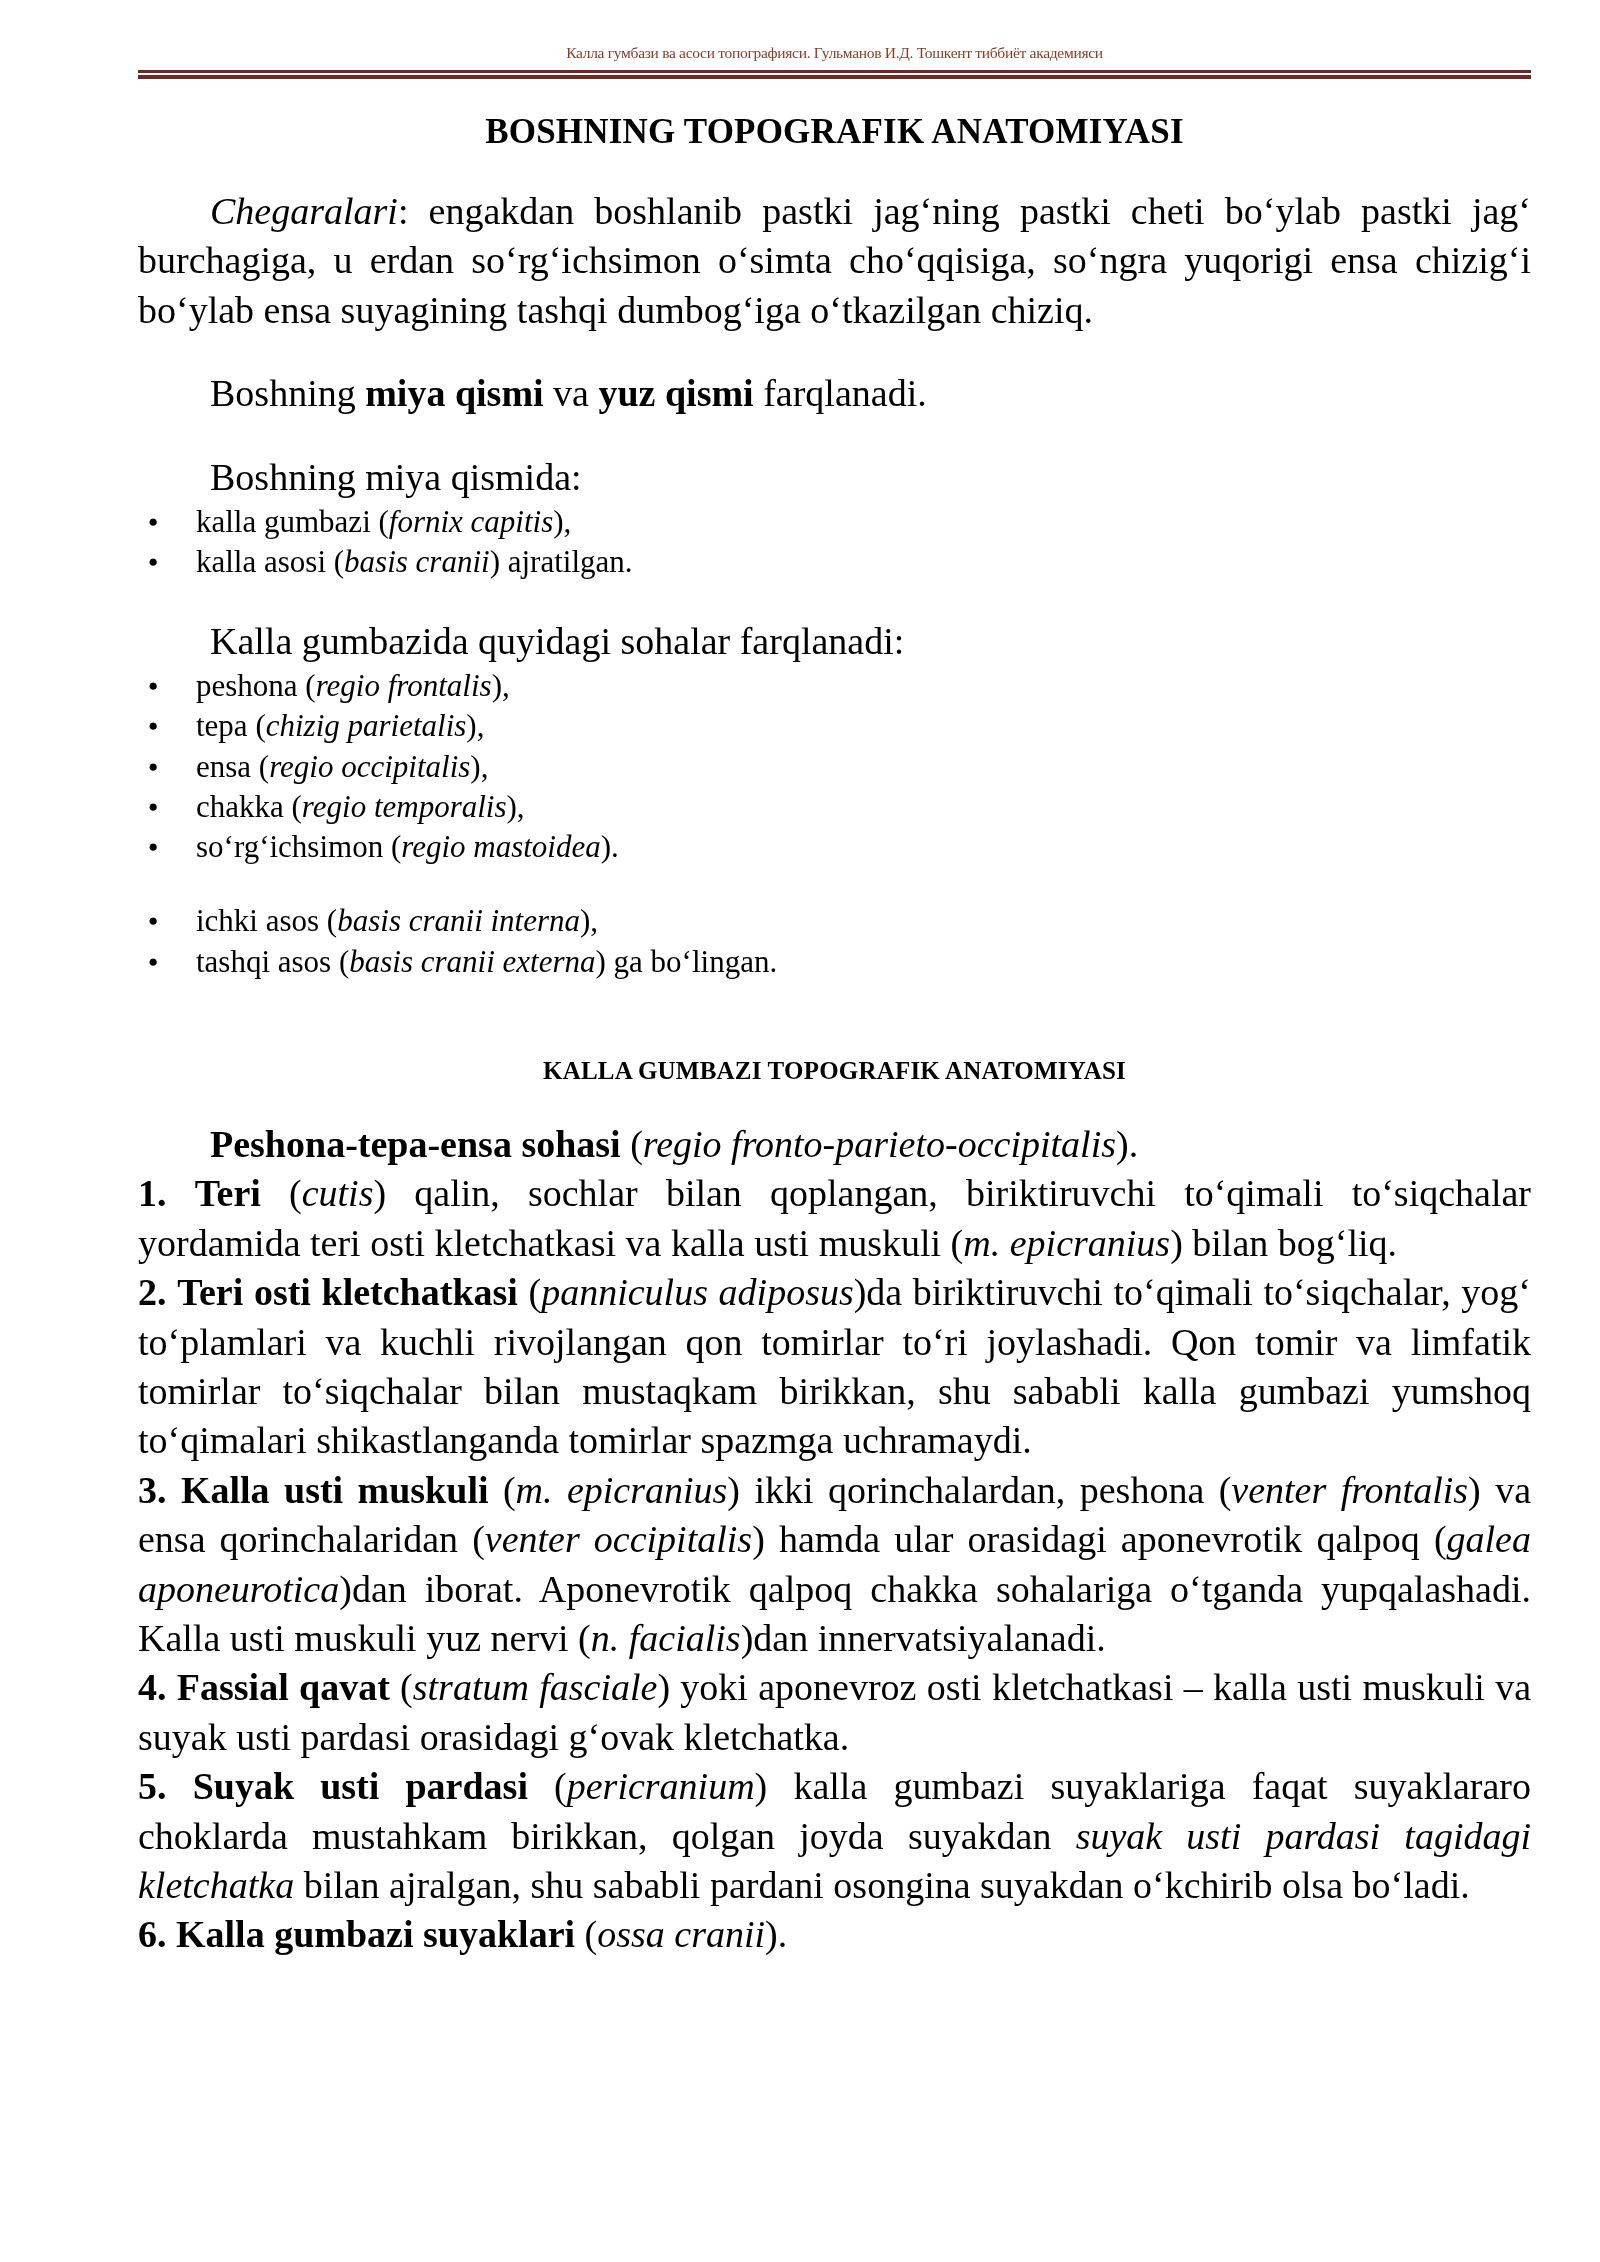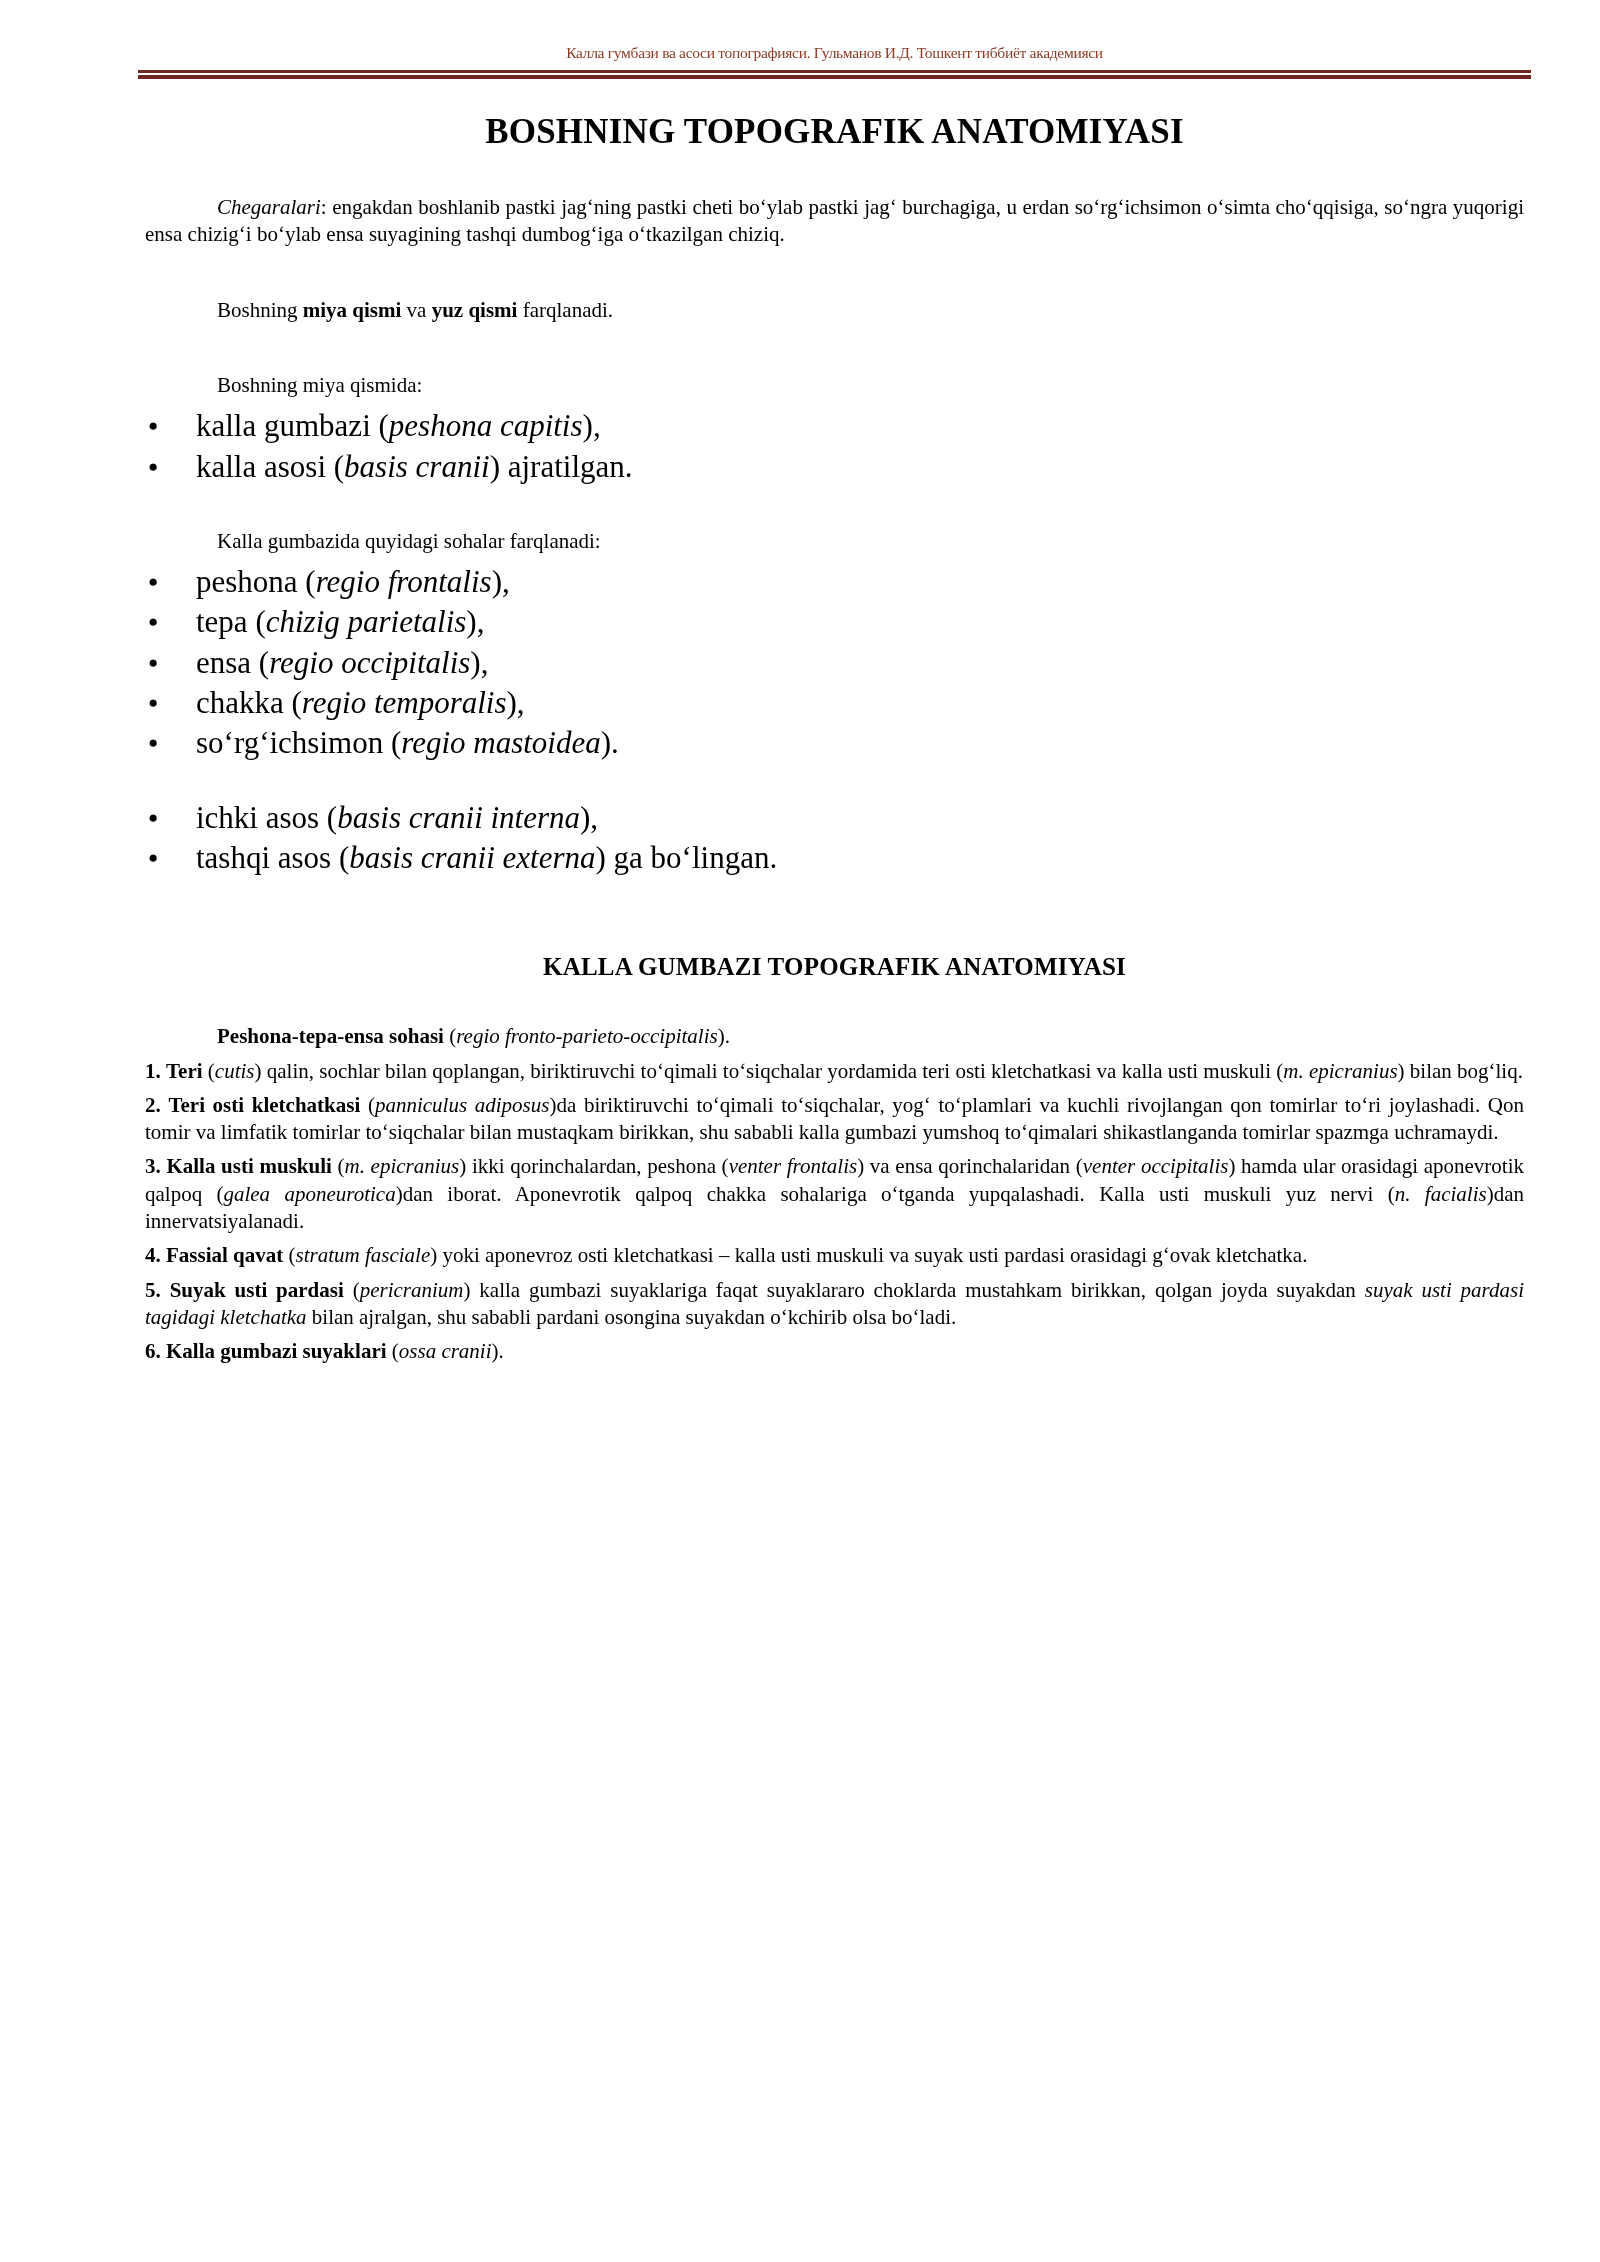--- a/index.html
+++ b/index.html
@@ -71,24 +71,24 @@
     text-align: center;
     font-size: 25px;
     font-weight: bold;
     margin: 0;
     line-height: 1.2;
     letter-spacing: 0.2px;
   }
 
   
   p.para {
-    font-size: 21px;
+    font-size: 38px;
     line-height: 1.30;
     text-align: justify;
-    margin: 7px;
+    margin: 0;
     text-indent: 72px;
     hyphens: none;
   }
   p.para.noindent { text-indent: 0; }
   .spacer-md { height: 34px; }
   .spacer-xl { height: 74px; }
 
   ul.bullets {
     list-style: none;
     margin: 0;
@@ -136,21 +136,21 @@
 
   <div class="spacer-md"></div>
 
   <p class="para"><span>Boshning </span><b>miya qismi</b><span> va </span><b>yuz qismi</b><span> farqlanadi.</span></p>
 
 
   <div class="spacer-md"></div>
 
   <p class="para">Boshning miya qismida:</p>
   <ul class="bullets">
-    <li><span>kalla gumbazi (</span><i>peshona capitis</i><span>),</span></li>
+    <li><span>kalla gumbazi (</span><i>fornix capitis</i><span>),</span></li>
     <li><span>kalla asosi (</span><i>basis cranii</i><span>) ajratilgan.</span></li>
   </ul>
 
   <div class="spacer-md"></div>
 
   <p class="para">Kalla gumbazida quyidagi sohalar farqlanadi:</p>
   <ul class="bullets">
     <li><span>peshona (</span><i>regio frontalis</i><span>),</span></li>
     <li><span>tepa (</span><i>chizig parietalis</i><span>),</span></li>
     <li><span>ensa (</span><i>regio occipitalis</i><span>),</span></li>

